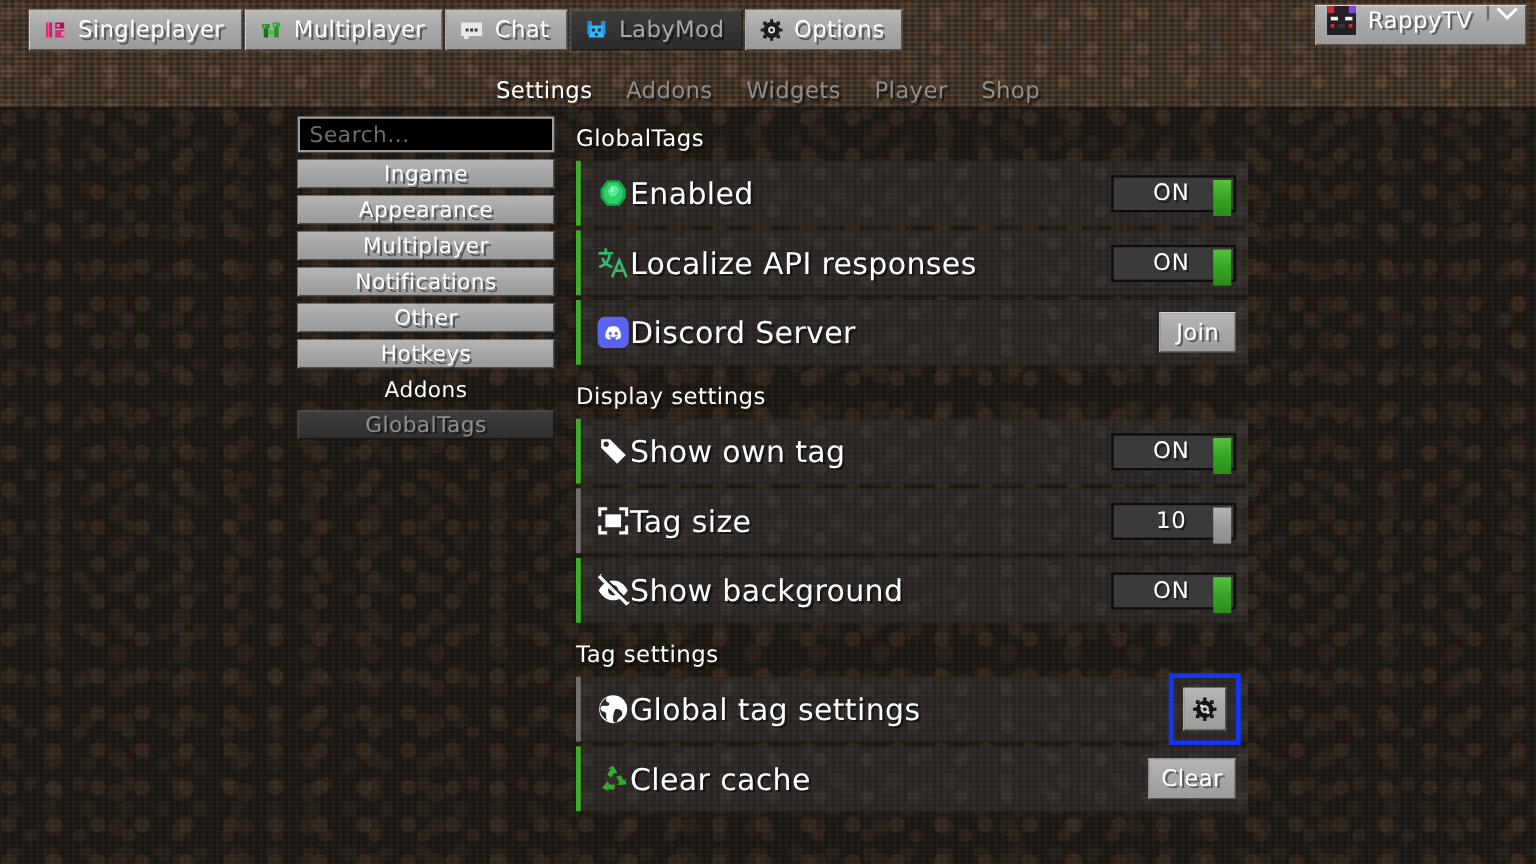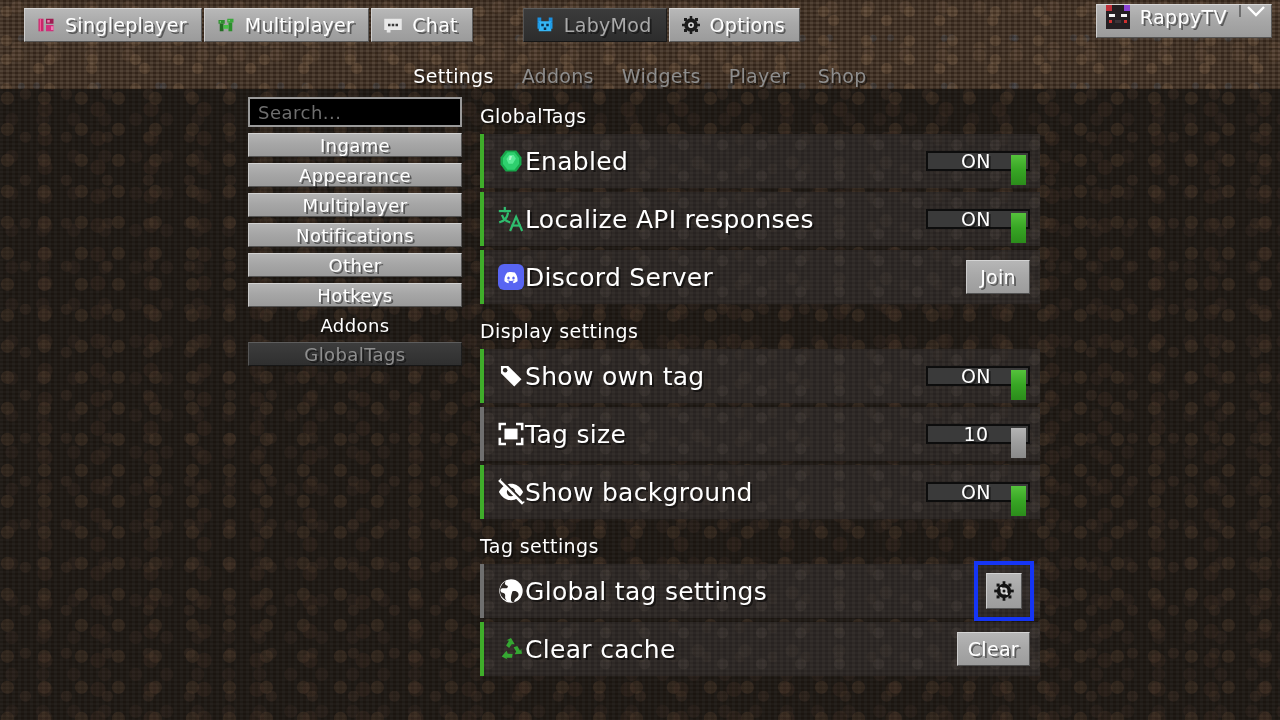--- a/index.html
+++ b/index.html
@@ -78,21 +78,20 @@
     white-space: nowrap;
   }
 
   .nav-btn.active {
     background: linear-gradient(180deg, #3b3b3b 0%, #343434 50%, #2c2c2c 100%);
     border-top: 1px solid #5b5b5b;
     border-left: 1px solid #545454;
     border-right: 1px solid #1b1b1b;
     border-bottom: 1px solid #161616;
     color: #a9a9a9;
-    margin-left: 48px;
   }
 
   .nav-icon { width: 20px; height: 20px; flex: 0 0 20px; position: relative; }
 
   
   #user-box {
     position: absolute;
     right: 8px; top: 4px;
     height: 34px;
     display: flex;
@@ -279,21 +278,21 @@
   }
 
   .row-control {
     margin-right: 10px;
     display: flex;
     align-items: center;
   }
 
   
   .toggle {
-    width: 104px; height: 20px;
+    width: 104px; height: 31px;
     background: #3a3a3a;
     border: 2px solid #0d0d0d;
     display: flex;
     align-items: center;
     position: relative;
     cursor: pointer;
     justify-content: center;
   }
   .toggle-text {
     flex: 1 1 auto;

